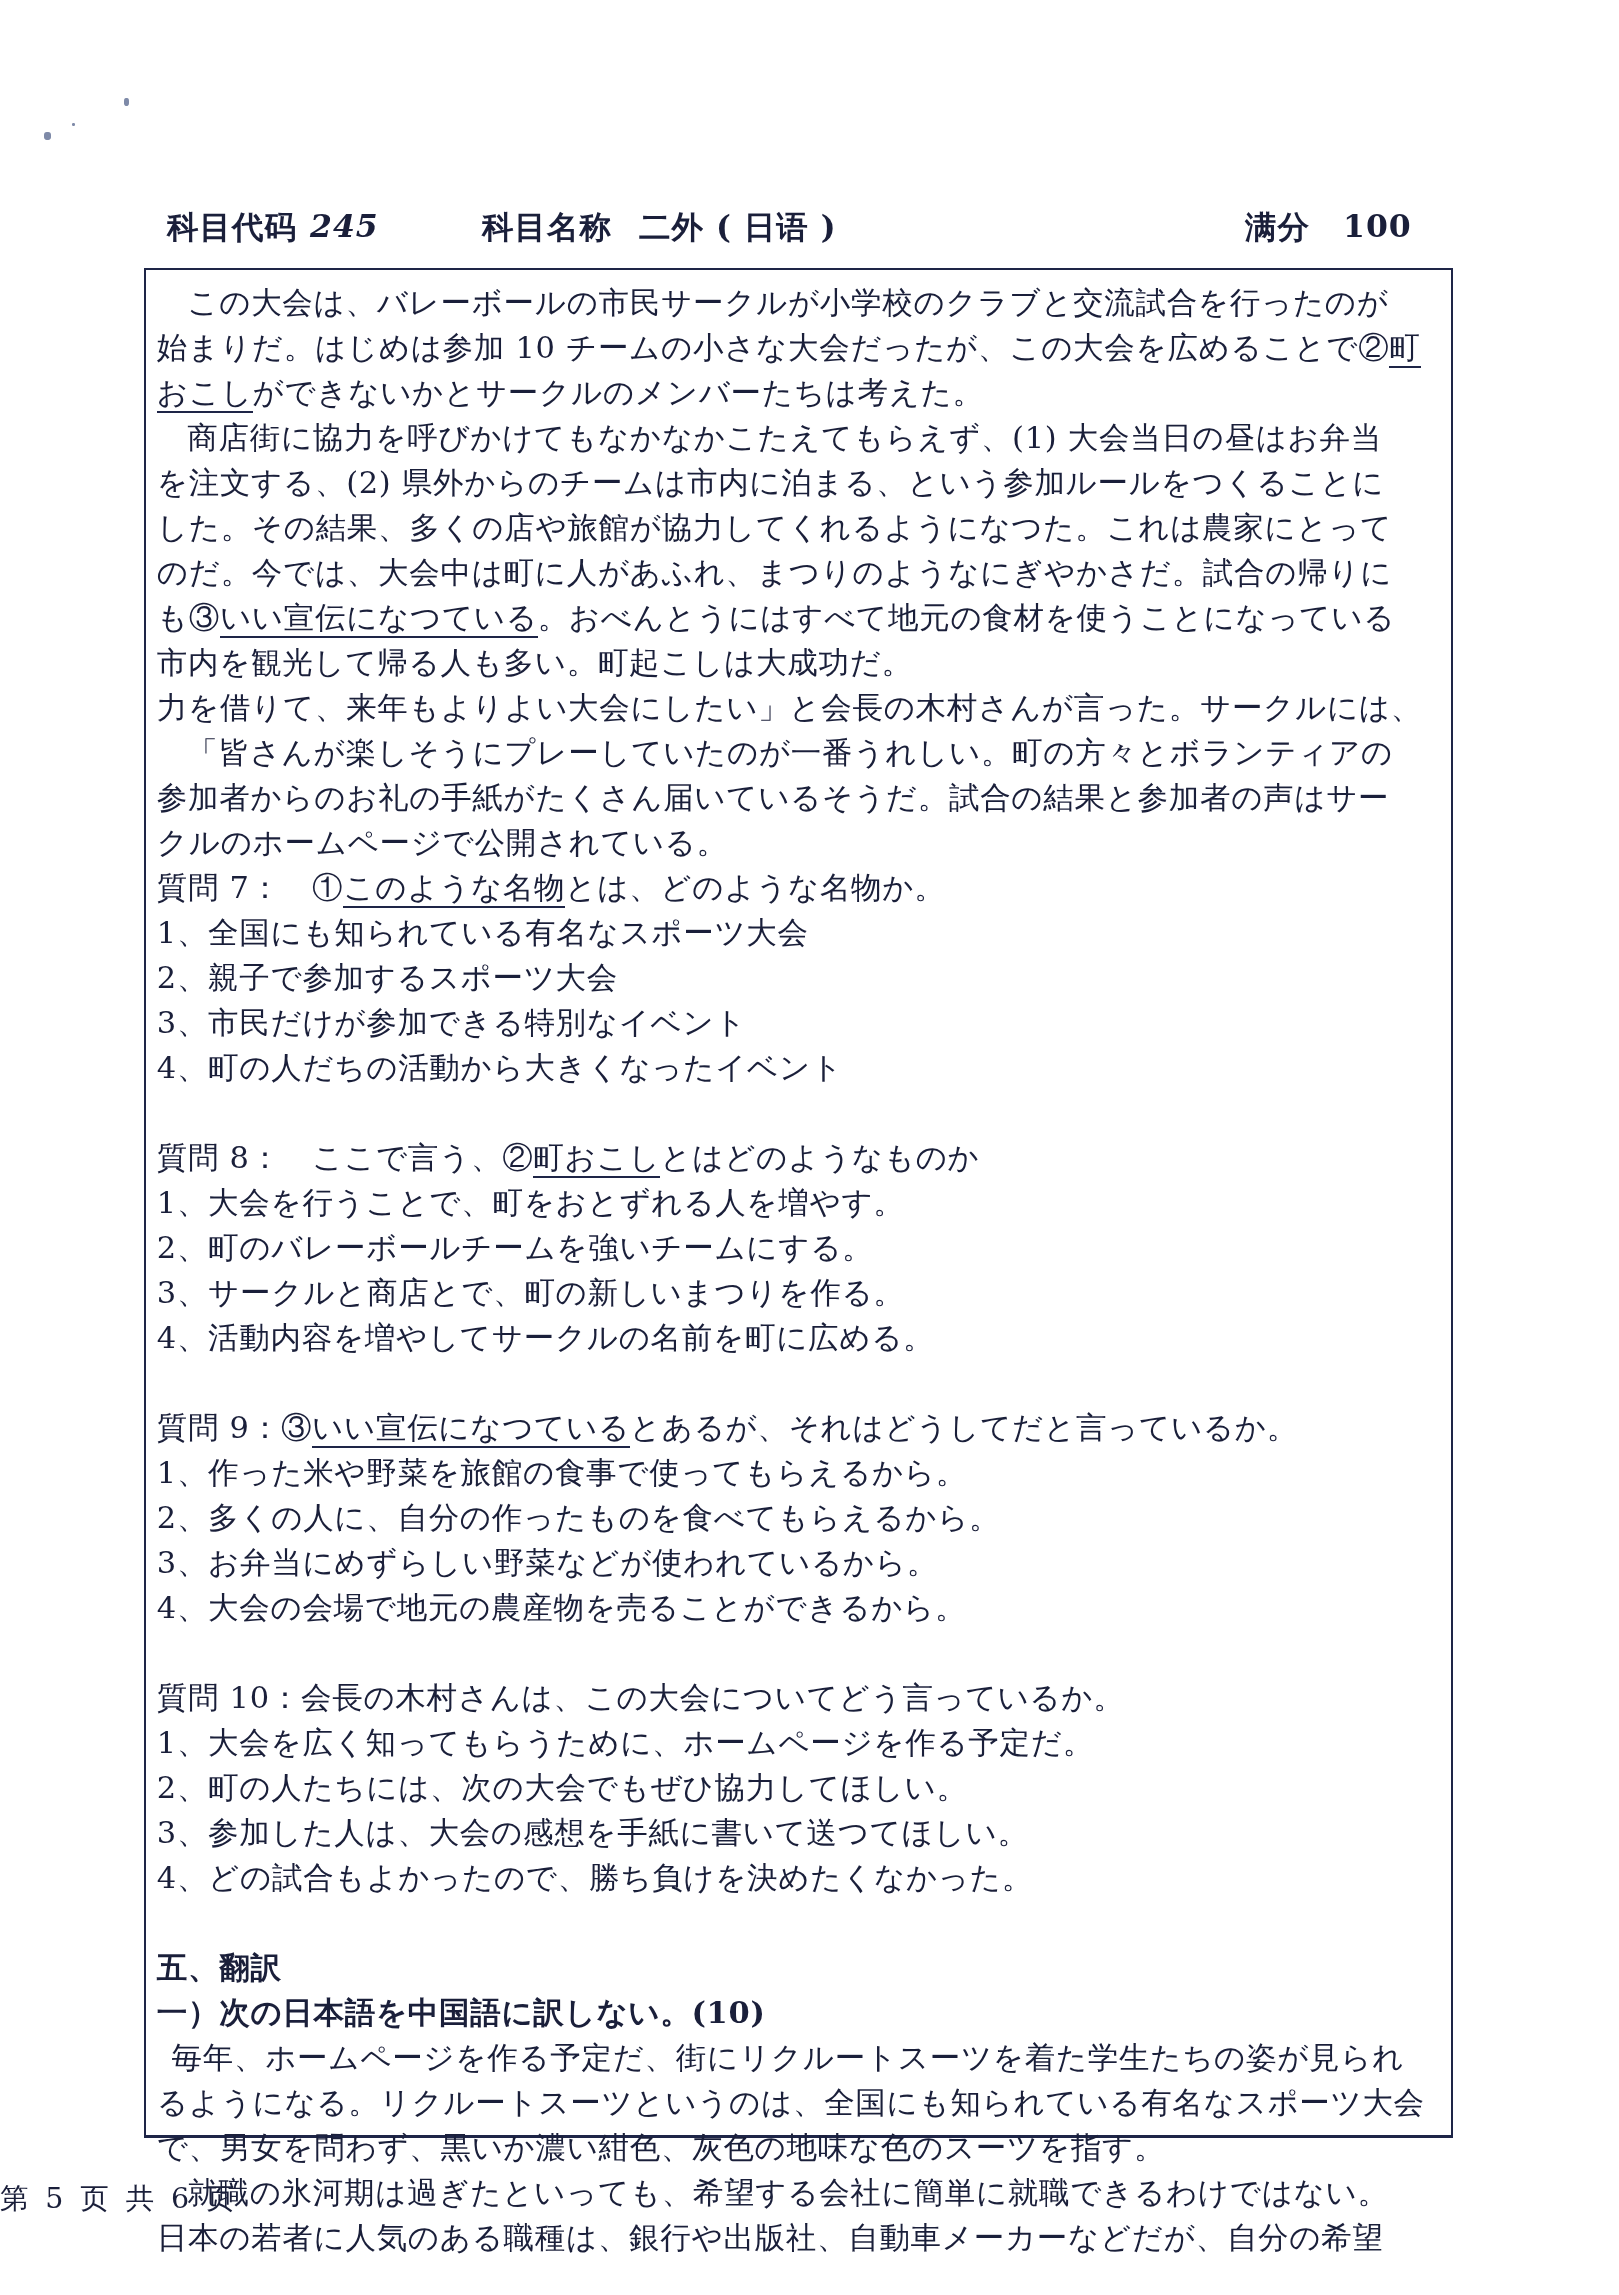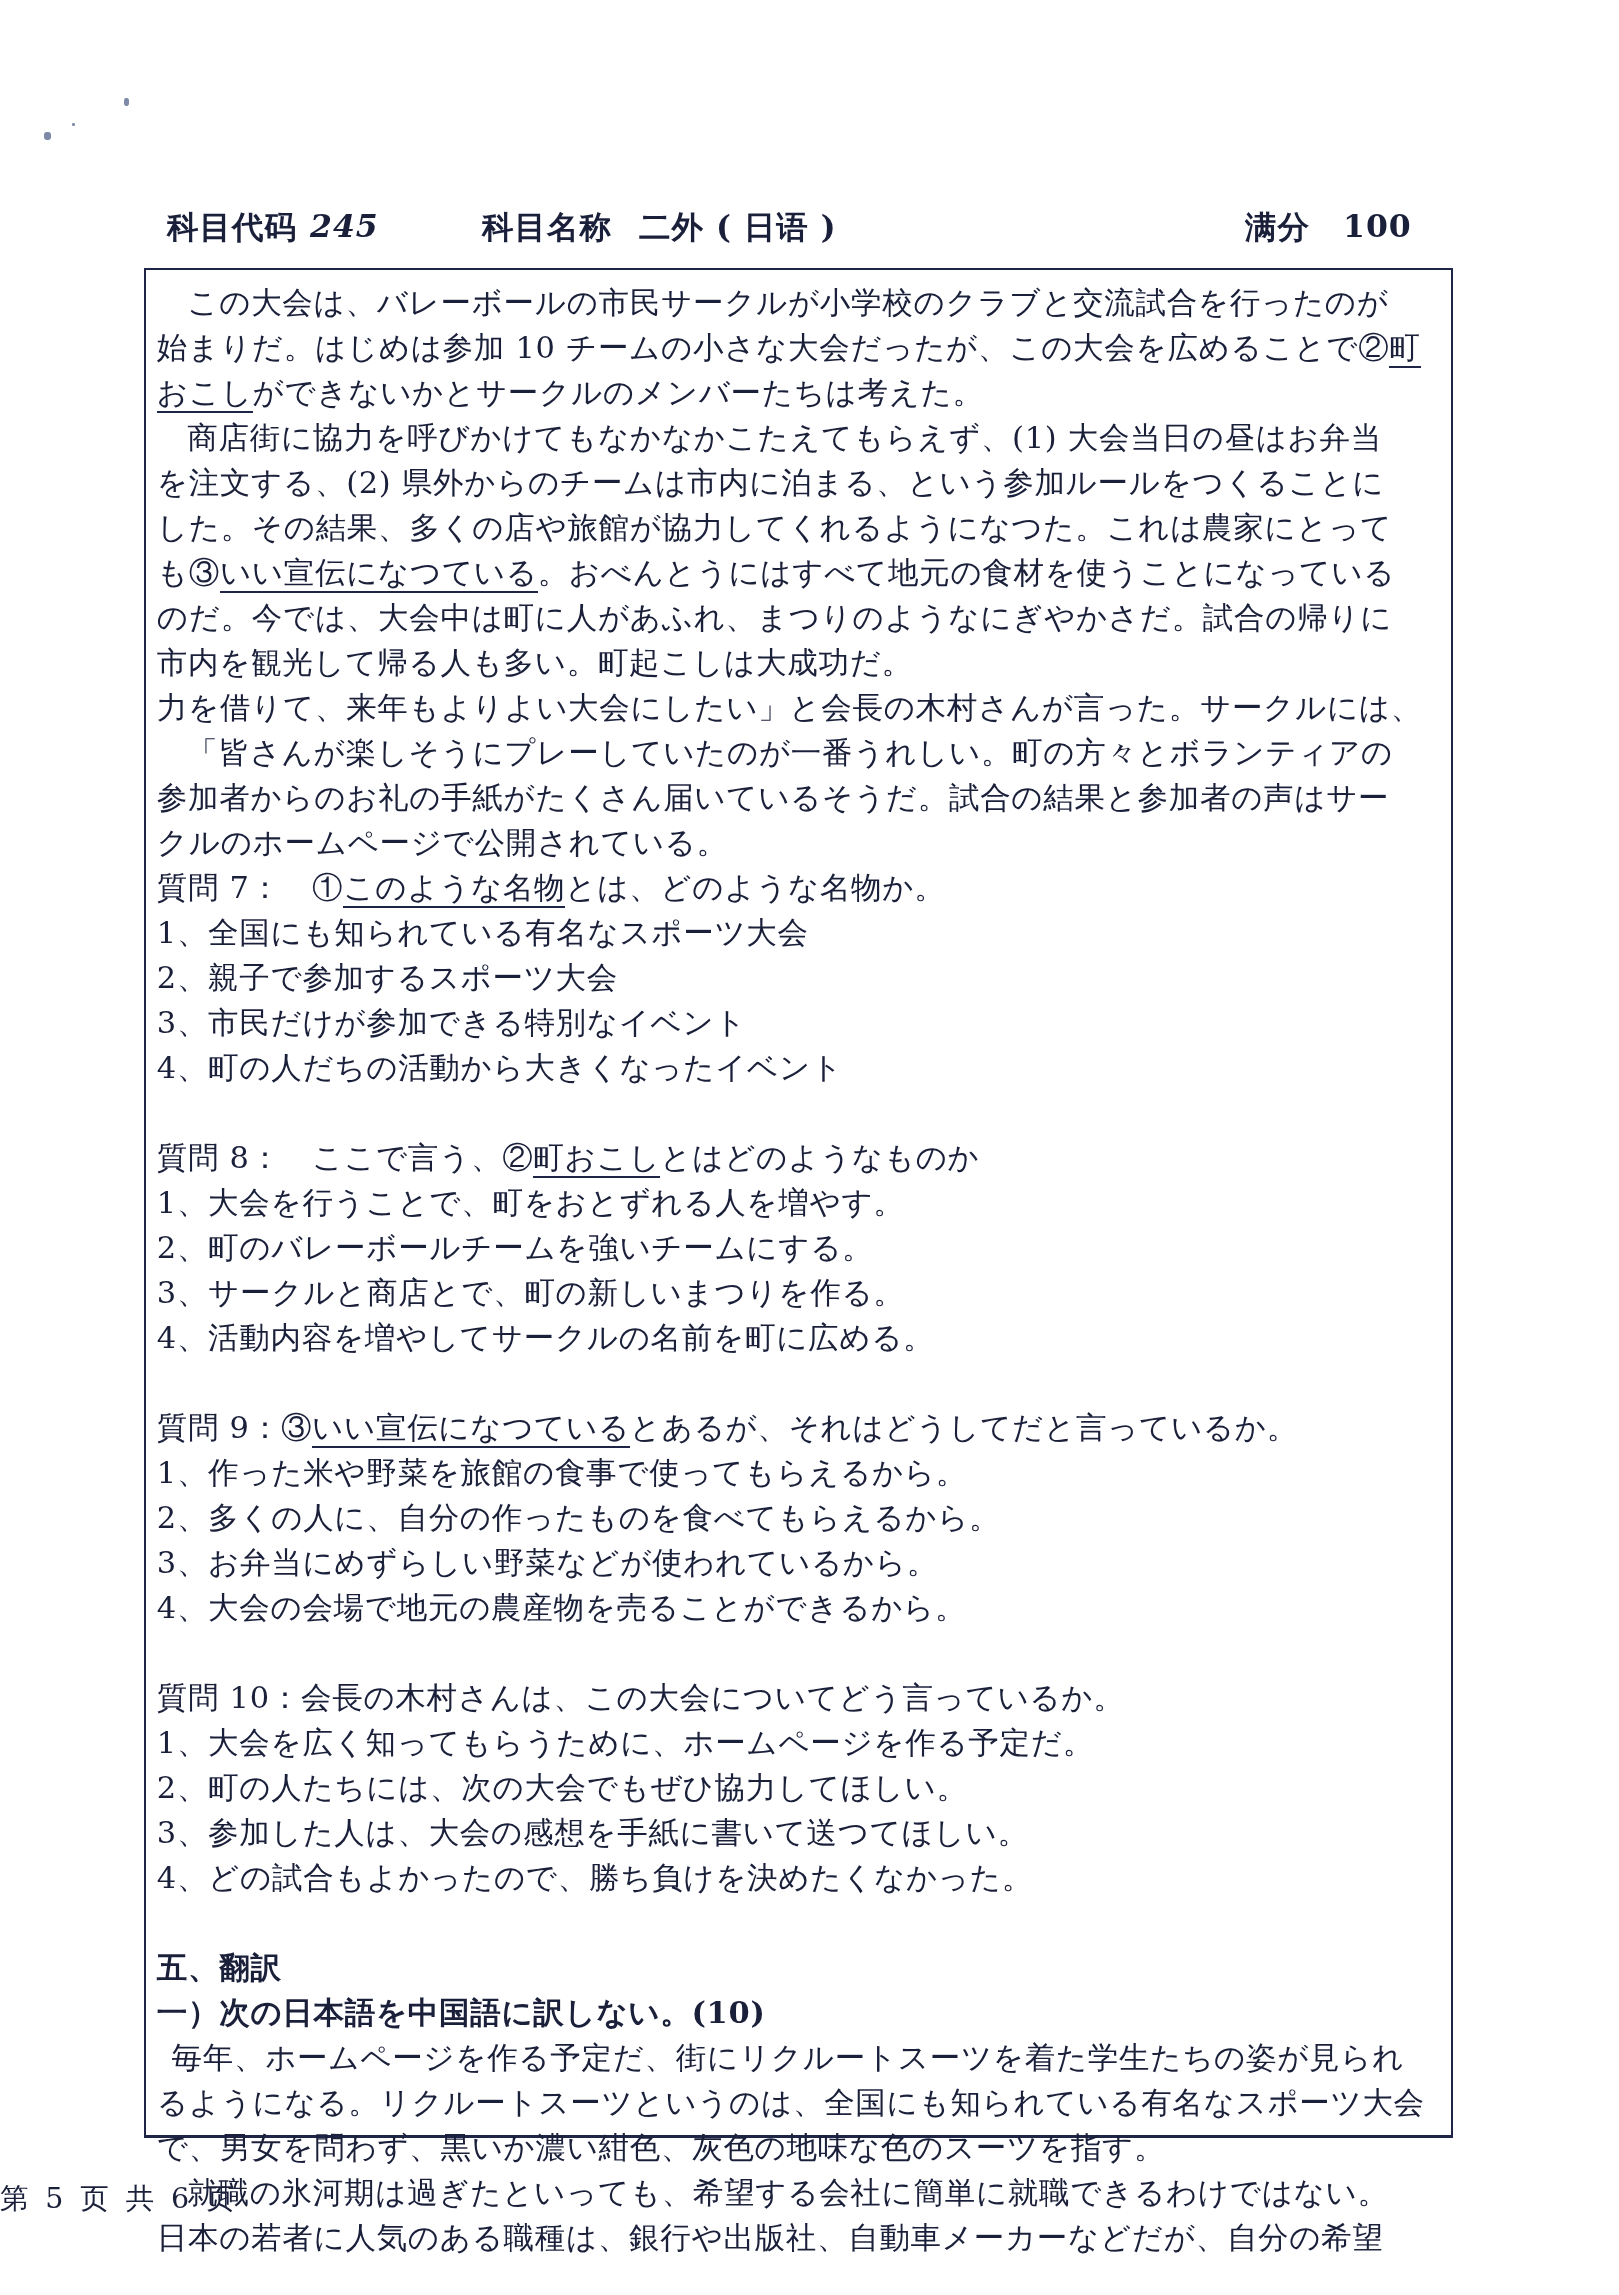--- a/index.html
+++ b/index.html
@@ -51,22 +51,22 @@
 <div class="box">
 
   <div>
     <div class="line indent">この大会は、バレーボールの市民サークルが小学校のクラブと交流試合を行ったのが</div>
     <div class="line"><span>始まりだ。はじめは参加 10 チームの小さな大会だったが、この大会を広めることで②</span><span class="u">町</span></div>
     <div class="line"><span class="u">おこし</span><span>ができないかとサークルのメンバーたちは考えた。</span></div>
 
     <div class="line indent">商店街に協力を呼びかけてもなかなかこたえてもらえず、(1) 大会当日の昼はお弁当</div>
     <div class="line">を注文する、(2) 県外からのチームは市内に泊まる、という参加ルールをつくることに</div>
     <div class="line">した。その結果、多くの店や旅館が協力してくれるようになつた。これは農家にとって</div>
+    <div class="line">のだ。今では、大会中は町に人があふれ、まつりのようなにぎやかさだ。試合の帰りに</div>
     <div class="line"><span>も③</span><span class="u">いい宣伝になつている</span><span>。おべんとうにはすべて地元の食材を使うことになっている</span></div>
-    <div class="line">のだ。今では、大会中は町に人があふれ、まつりのようなにぎやかさだ。試合の帰りに</div>
     <div class="line">市内を観光して帰る人も多い。町起こしは大成功だ。</div>
 
     <div class="line">力を借りて、来年もよりよい大会にしたい」と会長の木村さんが言った。サークルには、</div>
     <div class="line indent">「皆さんが楽しそうにプレーしていたのが一番うれしい。町の方々とボランティアの</div>
     <div class="line">参加者からのお礼の手紙がたくさん届いているそうだ。試合の結果と参加者の声はサー</div>
     <div class="line">クルのホームページで公開されている。</div>
   </div>
 
   <div>
     <div class="line"><span>質問 7：　①</span><span class="u">このような名物</span><span>とは、どのような名物か。</span></div>

